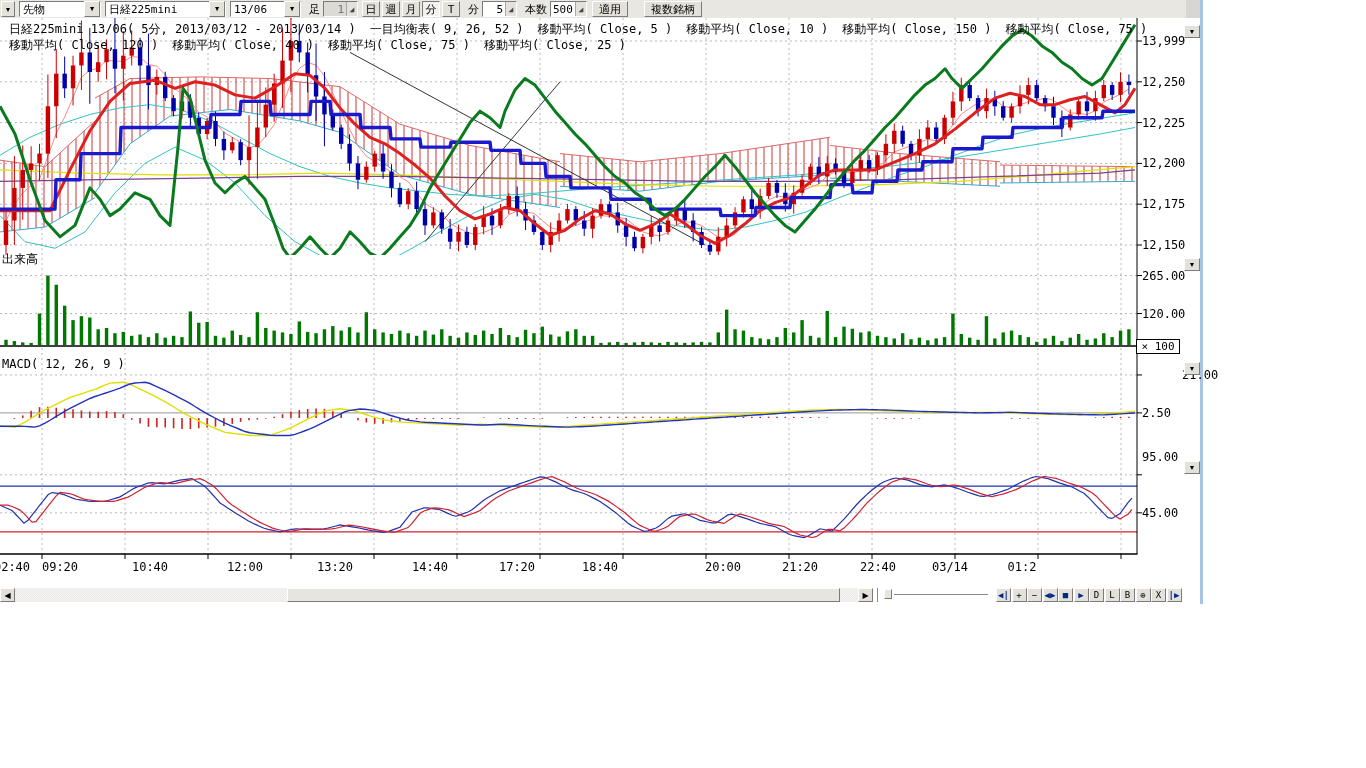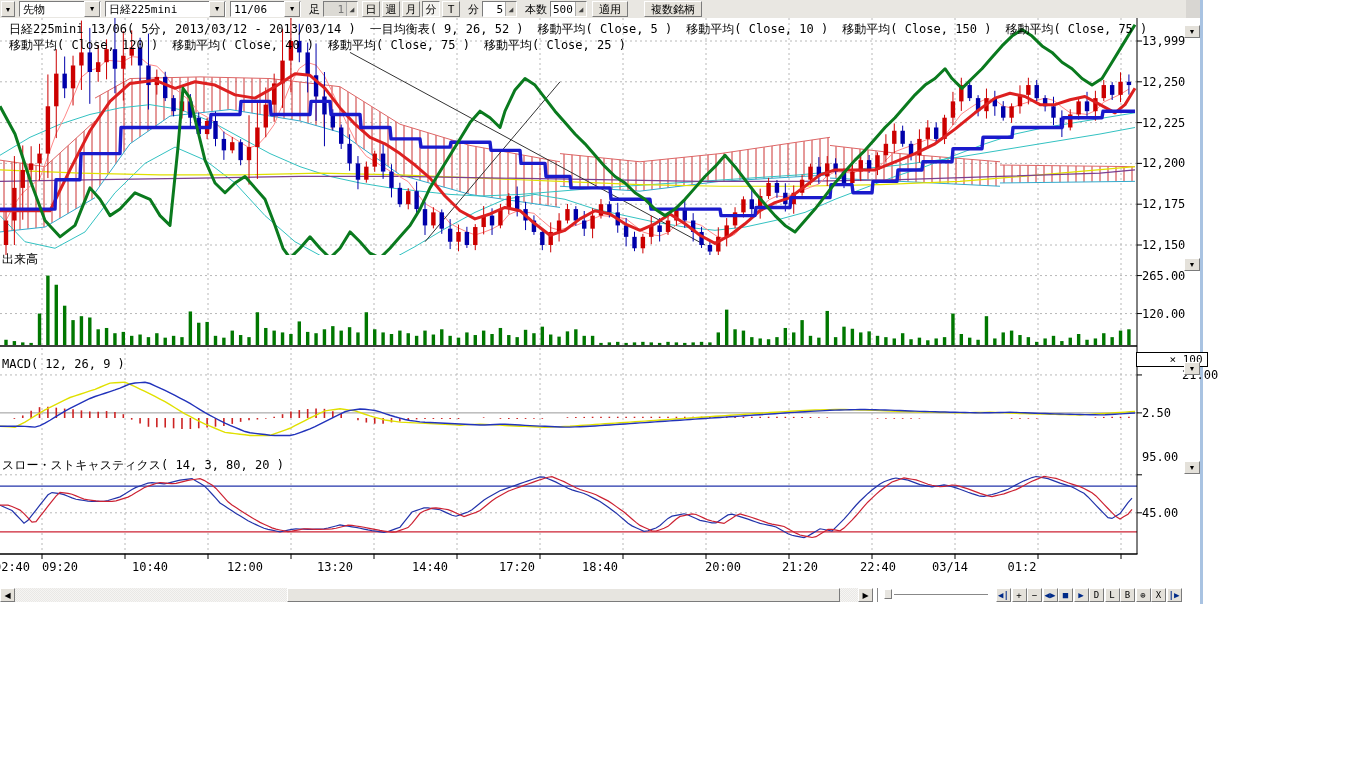--- a/index.html
+++ b/index.html
@@ -64,21 +64,21 @@
     <button class="tbtn" style="width:14px;margin-left:1px;font-size:7px;">▼</button>
     <div class="combo" style="width:82px;">
       <span class="val">先物</span>
       <span class="drop">▼</span>
     </div>
     <div class="combo" style="width:121px;">
       <span class="val">日経225mini</span>
       <span class="drop">▼</span>
     </div>
     <div class="combo" style="width:71px;">
-      <span class="val">11/06</span>
+      <span class="val">13/06</span>
       <span class="drop">▼</span>
     </div>
     <span class="tlabel">足</span>
     <div class="spin disabled">
       <span class="v">1</span>
       <span class="grip">◢</span>
     </div>
     <span id="period-buttons" style="display:inline-flex;gap:2px;margin-left:4px;">
         <button class="tbtn" style="width: 18px;">日</button>
         <button class="tbtn" style="width: 18px;">週</button>
@@ -728,37 +728,36 @@
       </div>
     <div class="legend-row mono" style="top:19px;" id="legend2">
         <span>移動平均( Close, 120 )</span>
         <span>移動平均( Close, 40 )</span>
         <span>移動平均( Close, 75 )</span>
         <span>移動平均( Close, 25 )</span>
       </div>
 
     <div class="pane-label mono" style="top:233px;">出来高</div>
     <div class="pane-label mono" style="top:339px;">MACD( 12, 26, 9 )</div>
-    <div class="pane-label mono" style="top:439px;">スロー・ストキャスティクス( 14, 3, 80, 20 )</div>
 
     <div id="axis-labels">
         <div class="axis-label mono" style="top: 17px;">13,999</div>
         <div class="axis-label mono" style="top: 57.8px;">12,250</div>
         <div class="axis-label mono" style="top: 99px;">12,225</div>
         <div class="axis-label mono" style="top: 139.4px;">12,200</div>
         <div class="axis-label mono" style="top: 180.2px;">12,175</div>
         <div class="axis-label mono" style="top: 221px;">12,150</div>
         <div class="axis-label mono" style="top: 251.57px;">265.00</div>
         <div class="axis-label mono" style="top: 289.56px;">120.00</div>
         <div class="axis-label mono" style="top: 350.95px; margin-left: 40px;">21.00</div>
         <div class="axis-label mono" style="top: 388.875px;">2.50</div>
         <div class="axis-label mono" style="top: 433px;">95.00</div>
         <div class="axis-label mono" style="top: 488.8px;">45.00</div>
       </div>
-    <div class="mult-badge mono" style="top:334px;padding-left:28px;">× 100</div>
+    <div class="mult-badge mono" style="top:321px;">× 100</div>
 
     <button class="pane-drop" style="top:7px;">▼</button>
     <button class="pane-drop" style="top:240px;">▼</button>
     <button class="pane-drop" style="top:344px;">▼</button>
     <button class="pane-drop" style="top:443px;">▼</button>
 
     <div id="time-labels">
         <div class="time-label mono" style="left: 12px; top: 542px;">02:40</div>
         <div class="time-label mono" style="left: 60px; top: 542px;">09:20</div>
         <div class="time-label mono" style="left: 150px; top: 542px;">10:40</div>

